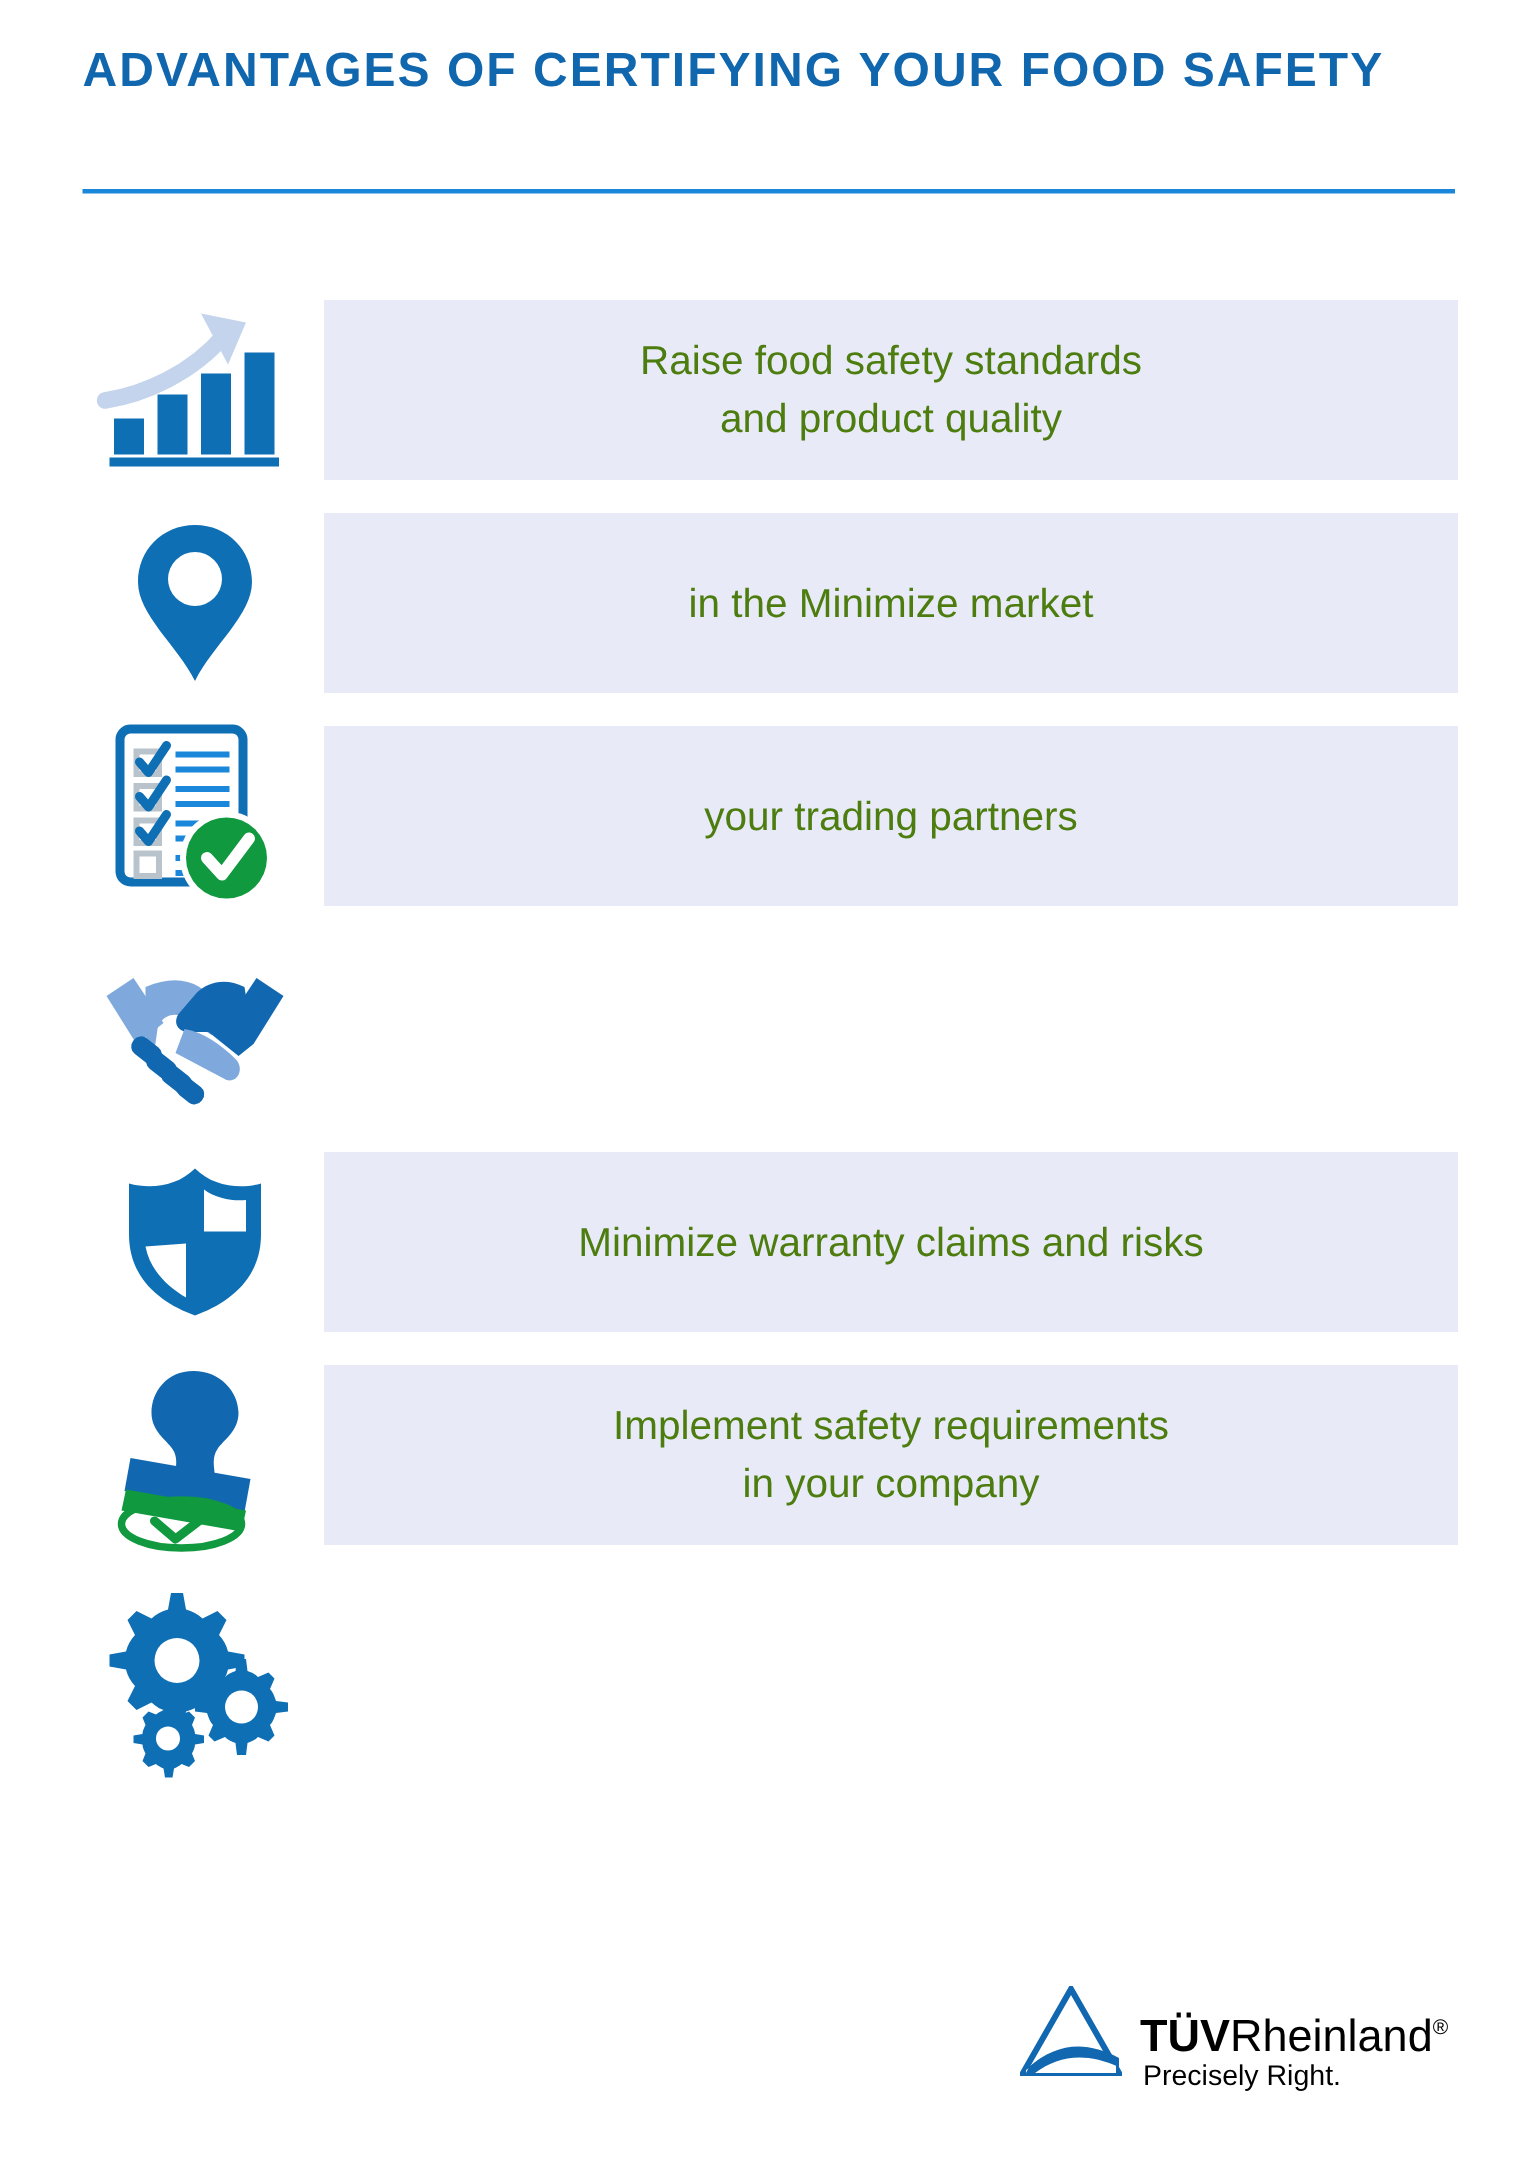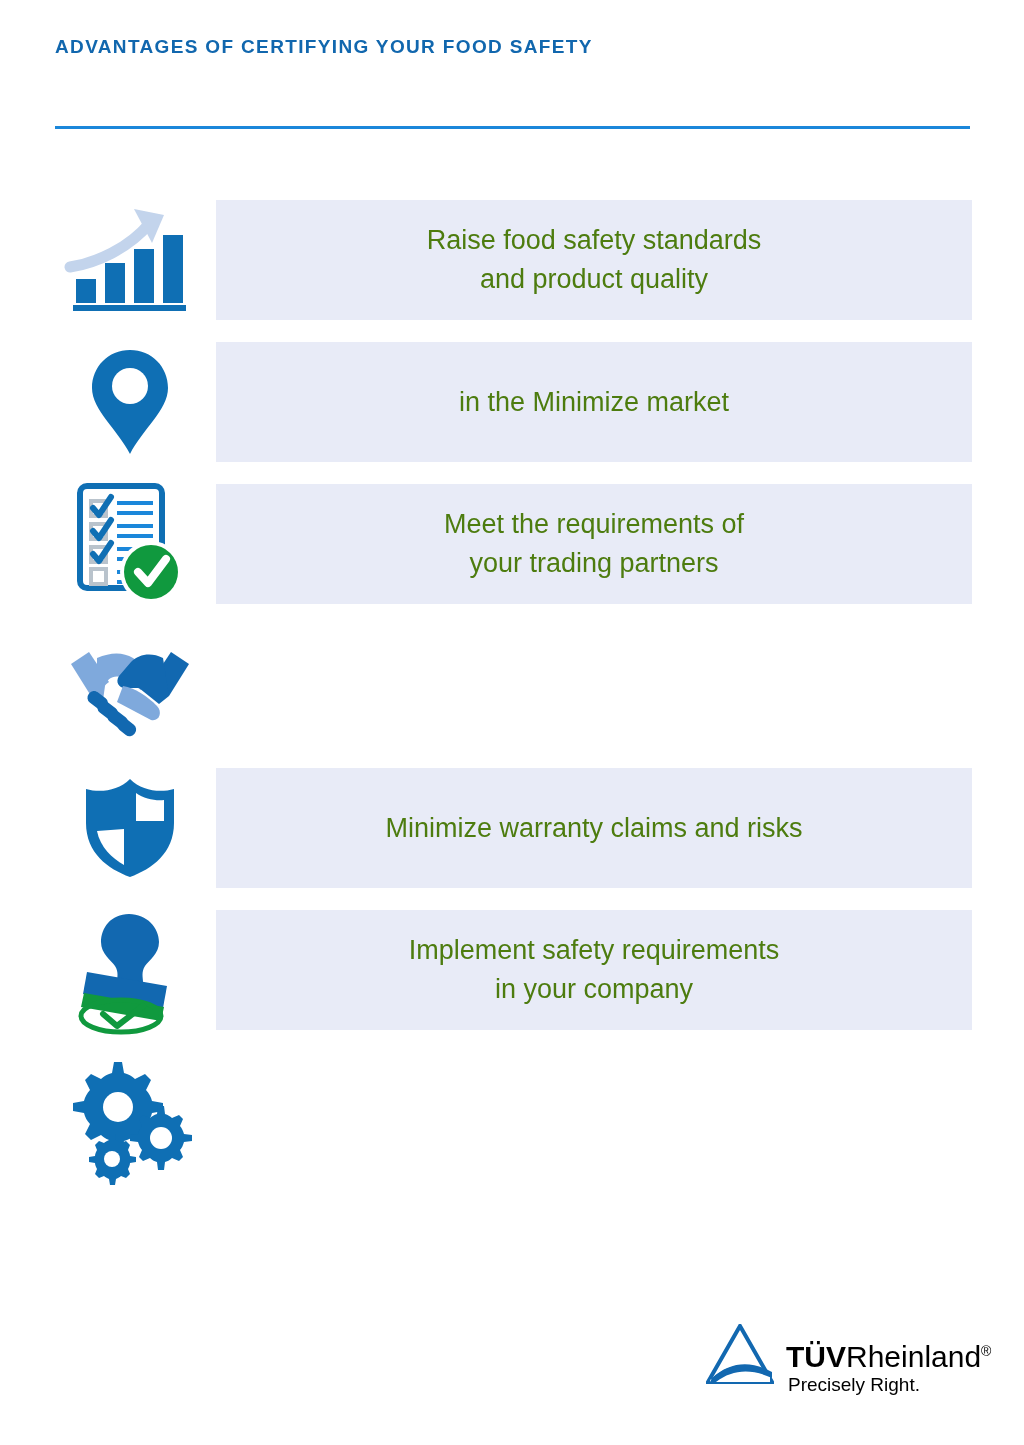--- a/index.html
+++ b/index.html
@@ -17,21 +17,21 @@
 
   
   .header {
     position: absolute;
     left: 55px;
     top: 30px;
     width: 920px;
   }
   .title-line {
     color: #1167ae;
-    font-size: 19px;
+    font-size: 32px;
     font-weight: bold;
     letter-spacing: 1.35px;
     line-height: 33px;
     white-space: nowrap;
   }
   .title-rule {
     position: absolute;
     left: 55px;
     top: 126px;
     width: 915px;
@@ -84,21 +84,21 @@
   }
 
   
   .row-1 .icon-cell { left: 56px; }
   .row-3 .icon-cell { left: 62px; }
   .row-6 .icon-cell { left: 58px; }
 
   
   .logo {
     position: absolute;
-    left: 706px;
+    left: 680px;
     top: 1322px;
     width: 280px;
     height: 90px;
   }
   .logo-mark {
     position: absolute;
     left: 0;
     top: 2px;
   }
   .logo-word {
@@ -184,21 +184,20 @@
         <rect x="41" y="65" width="36" height="4" fill="#1b87da"></rect>
         <rect x="41" y="75" width="36" height="4" fill="#1b87da"></rect>
         <rect x="41" y="88" width="24" height="4" fill="#1b87da"></rect>
         <rect x="41" y="98" width="18" height="4" fill="#1b87da"></rect>
         <circle cx="75" cy="90" r="31" fill="#ffffff"></circle>
         <circle cx="75" cy="90" r="27" fill="#10993e"></circle>
         <path d="M62 90 L72 101 L90 77" stroke="#ffffff" stroke-width="8" fill="none" stroke-linecap="round" stroke-linejoin="round"></path>
       </svg>
     </div>
     <div class="text-cell">
-      <div class="line">Meet the requirements of</div>
       <div class="line">your trading partners</div>
     </div>
   </div>
 
   <div class="row row-4">
     <div class="icon-cell">
       <svg width="126" height="96" viewBox="0 0 126 96">
         <path d="M4 26 L22 14 L42 44 L24 58 Z" fill="#7fa9dc"></path>
         <path d="M122 26 L104 14 L84 44 L102 58 Z" fill="#1268b0"></path>
         <path d="M30 20 C 44 14, 56 14, 66 20 L84 34 L74 52 L56 40 C 48 36, 40 40, 38 48 L36 62 L30 66 Z" fill="#7fa9dc"></path>

